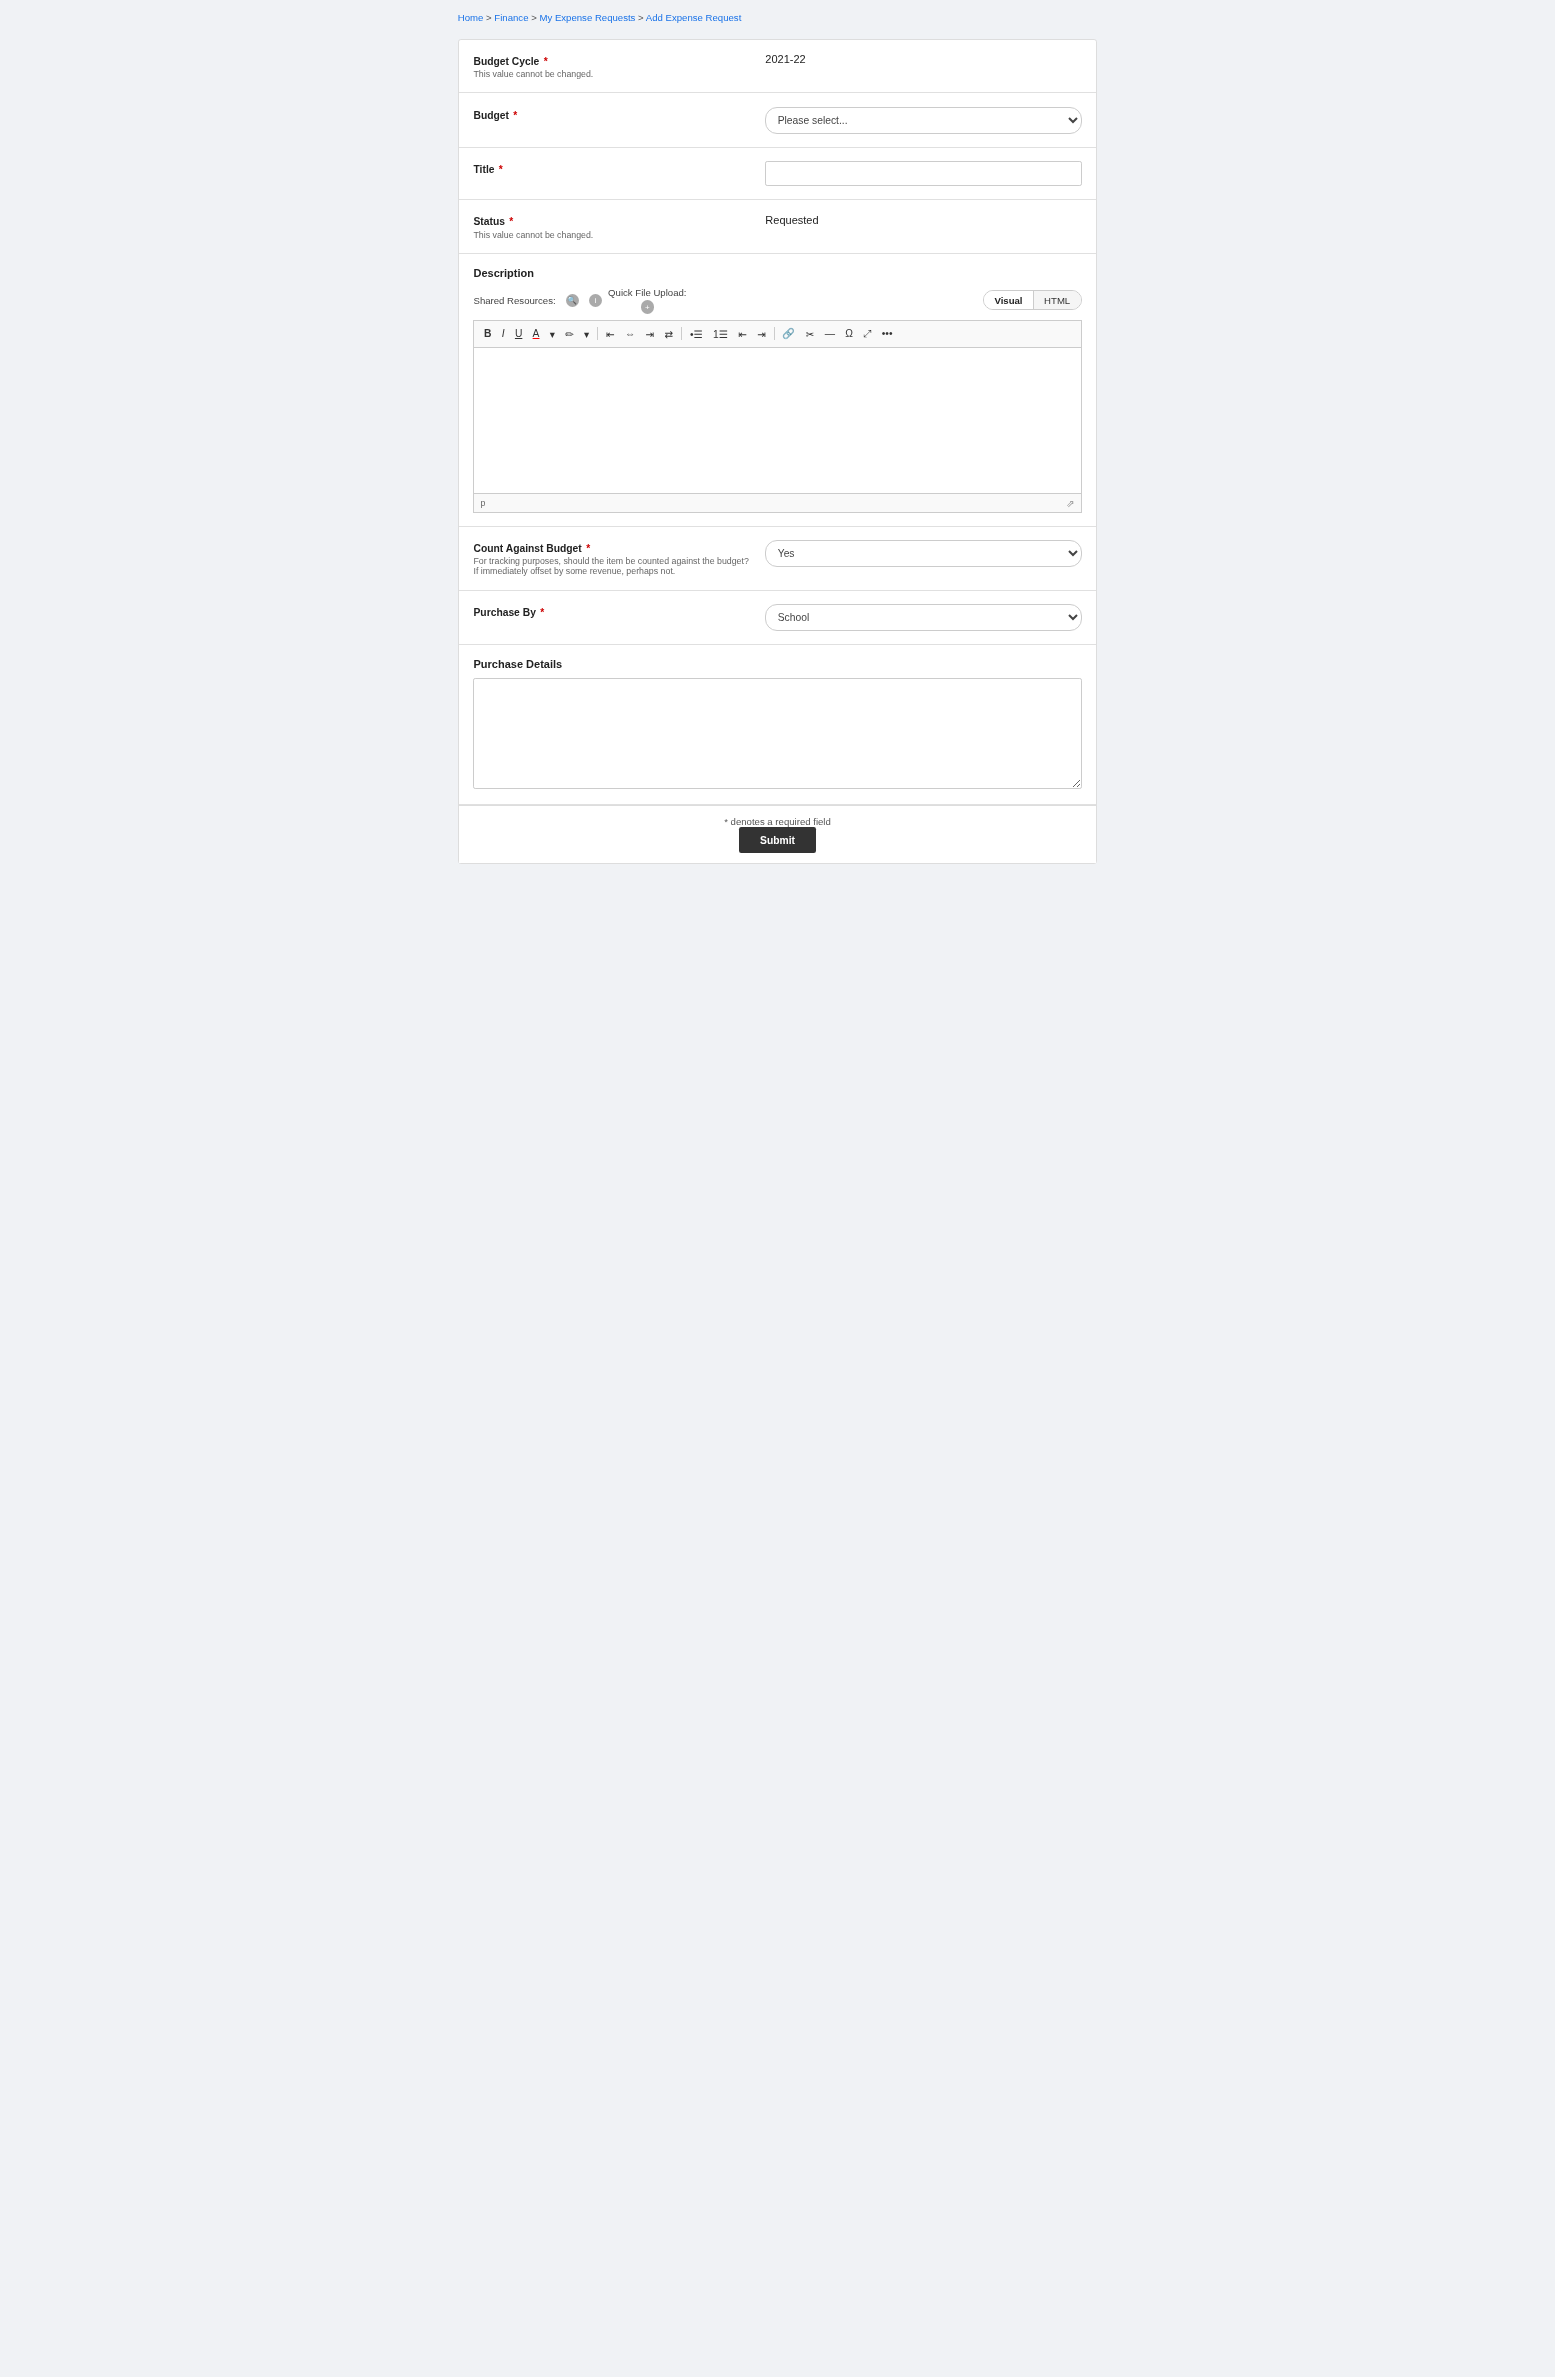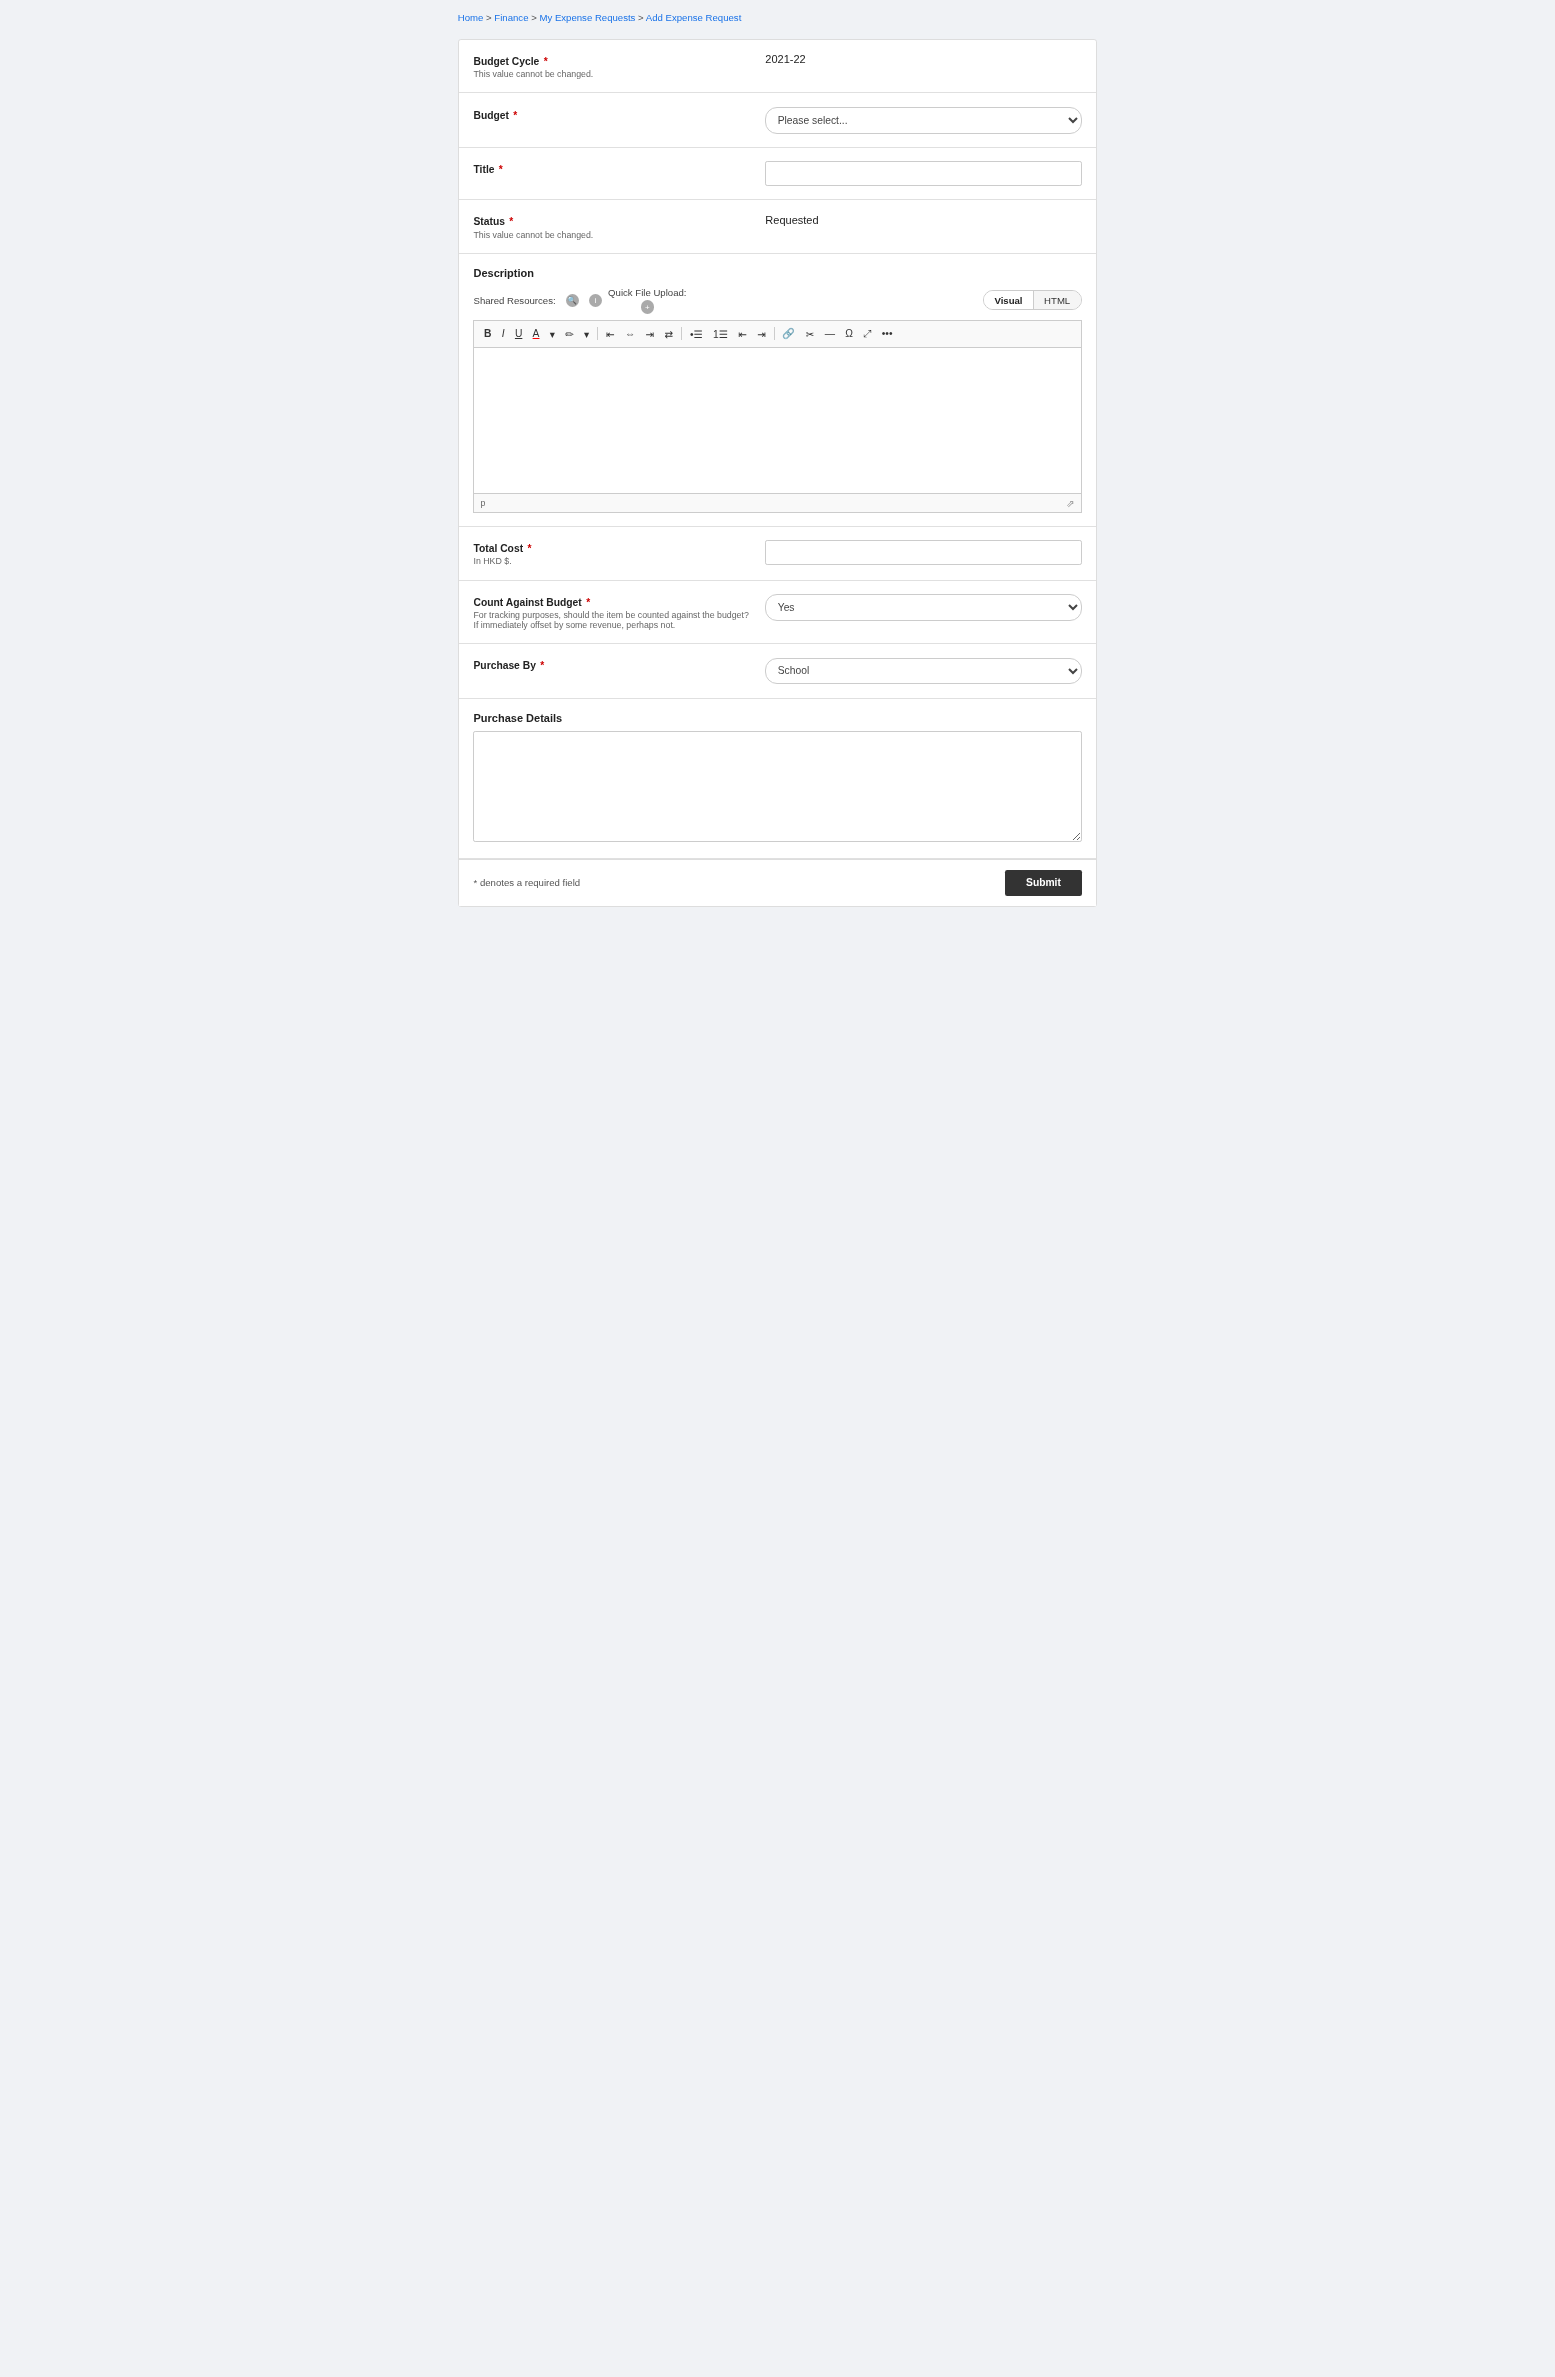--- a/index.html
+++ b/index.html
@@ -229,20 +229,21 @@
     }
 
     
     .form-footer {
       display: flex;
       align-items: center;
       justify-content: space-between;
       padding: 10.3px 14.7px;
       border-top: 0.7px solid #ddd;
       background: #fff;
+      flex-direction: column;
     }
     .required-note {
       font-size: 9.6px;
       color: #555;
     }
     .submit-btn {
       background: #333;
       color: #fff;
       border: none;
       padding: 7.4px 20.6px;
@@ -368,31 +369,20 @@
       </div>
 
       <div class="editor-area" contenteditable="true" style=""></div>
 
       <div class="editor-footer">
         <span>p</span>
         <span class="resize-handle">⇗</span>
       </div>
     </div>
 
-    <div class="form-row">
-      <div class="field-label-col">
-        <div class="field-label">
-          <span>Total Cost</span><span class="required-star"> *</span>
-        </div>
-        <div class="field-sublabel">In HKD $.</div>
-      </div>
-      <div class="field-value-col">
-        <input type="text" class="form-input" style="">
-      </div>
-    </div>
 
     <div class="form-row">
       <div class="field-label-col">
         <div class="field-label">
           <span>Count Against Budget</span><span class="required-star"> *</span>
         </div>
         <div class="field-sublabel">For tracking purposes, should the item be counted against the budget? If immediately offset by some revenue, perhaps not.</div>
       </div>
       <div class="field-value-col">
         <select class="form-select">

